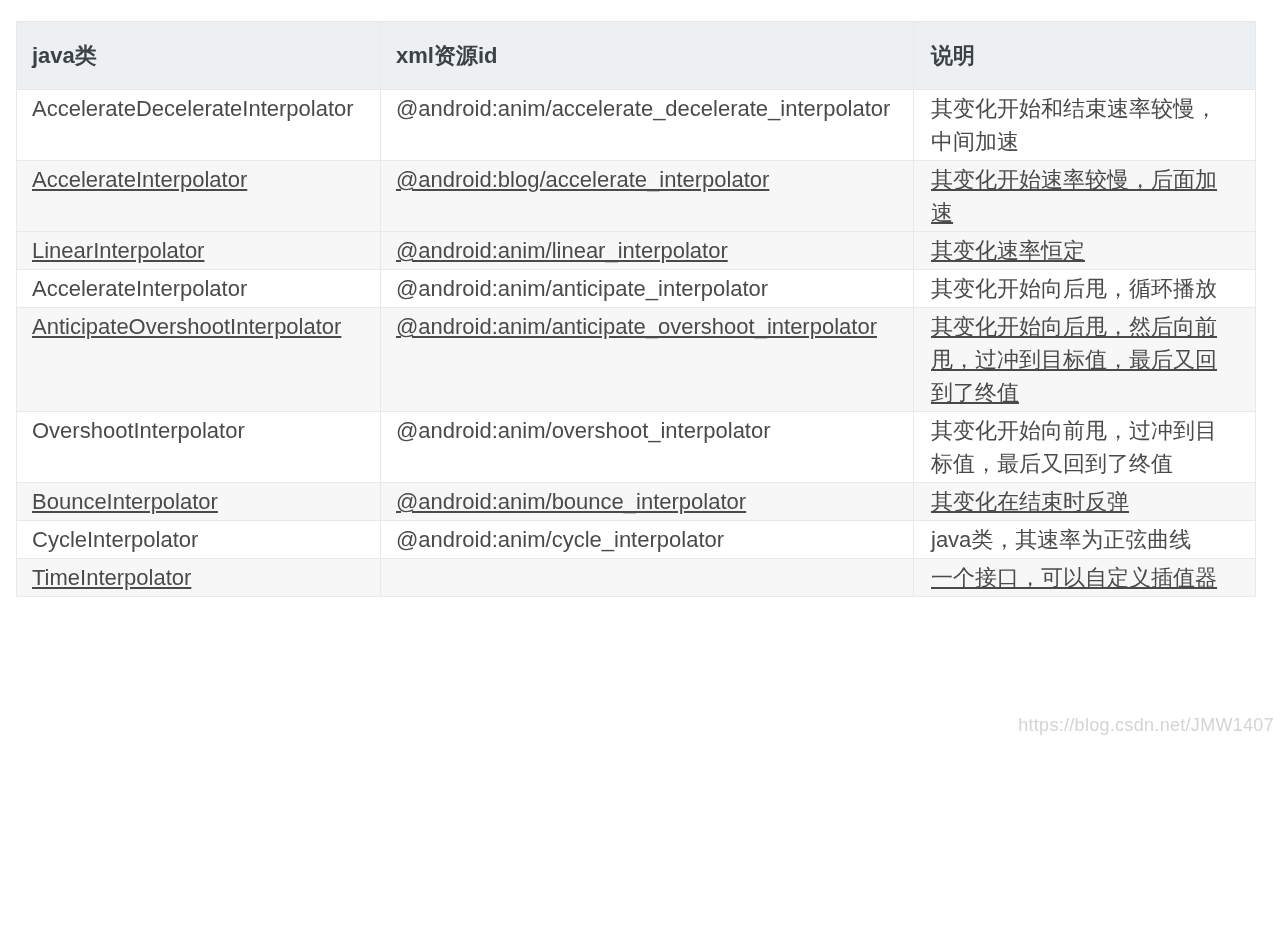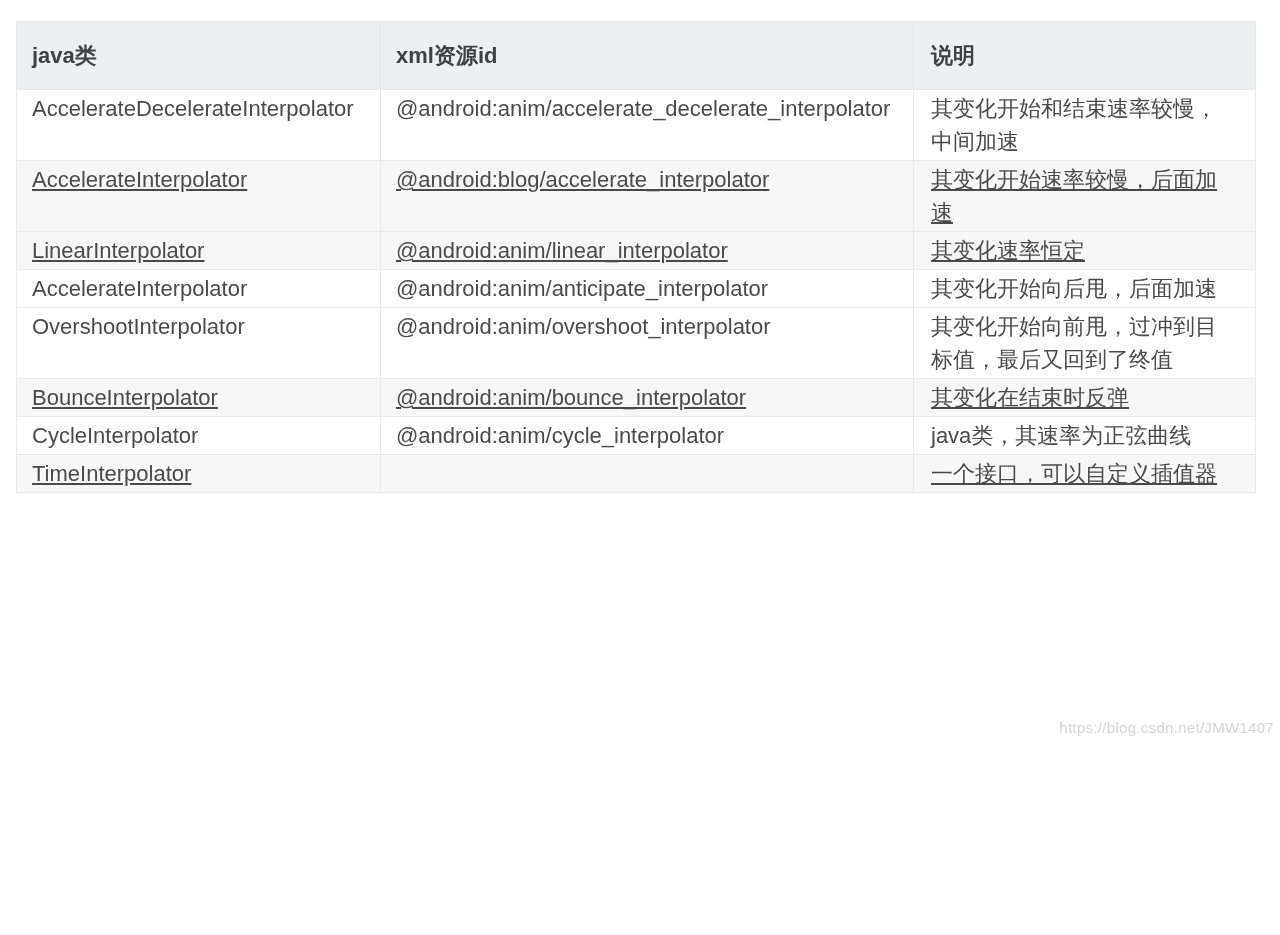--- a/index.html
+++ b/index.html
@@ -51,21 +51,21 @@
     padding-right: 22px;
   }
   tr.stripe td {
     background: var(--stripe-bg, #f7f7f7);
     text-decoration: underline;
   }
   .watermark {
     position: absolute;
     right: 6px;
     bottom: 12px;
-    font-size: 15px;
+    font-size: 18px;
     letter-spacing: 0.3px;
     color: var(--watermark, #d4d4d8);
   }
 </style>
 </head>
 <body>
 
 <div class="page">
   <table class="interp-table">
     <colgroup>
@@ -92,21 +92,26 @@
           <td>其变化开始速率较慢，后面加速</td>
         </tr>
         <tr class="stripe">
           <td>LinearInterpolator</td>
           <td>@android:anim/linear_interpolator</td>
           <td>其变化速率恒定</td>
         </tr>
         <tr>
           <td>AccelerateInterpolator</td>
           <td>@android:anim/anticipate_interpolator</td>
-          <td>其变化开始向后甩，后面加速</td>
+          <td>其变化开始向后甩，循环播放</td>
+        </tr>
+        <tr class="stripe">
+          <td>AnticipateOvershootInterpolator</td>
+          <td>@android:anim/anticipate_overshoot_interpolator</td>
+          <td>其变化开始向后甩，然后向前甩，过冲到目标值，最后又回到了终值</td>
         </tr>
         <tr>
           <td>OvershootInterpolator</td>
           <td>@android:anim/overshoot_interpolator</td>
           <td>其变化开始向前甩，过冲到目标值，最后又回到了终值</td>
         </tr>
         <tr class="stripe">
           <td>BounceInterpolator</td>
           <td>@android:anim/bounce_interpolator</td>
           <td>其变化在结束时反弹</td>

